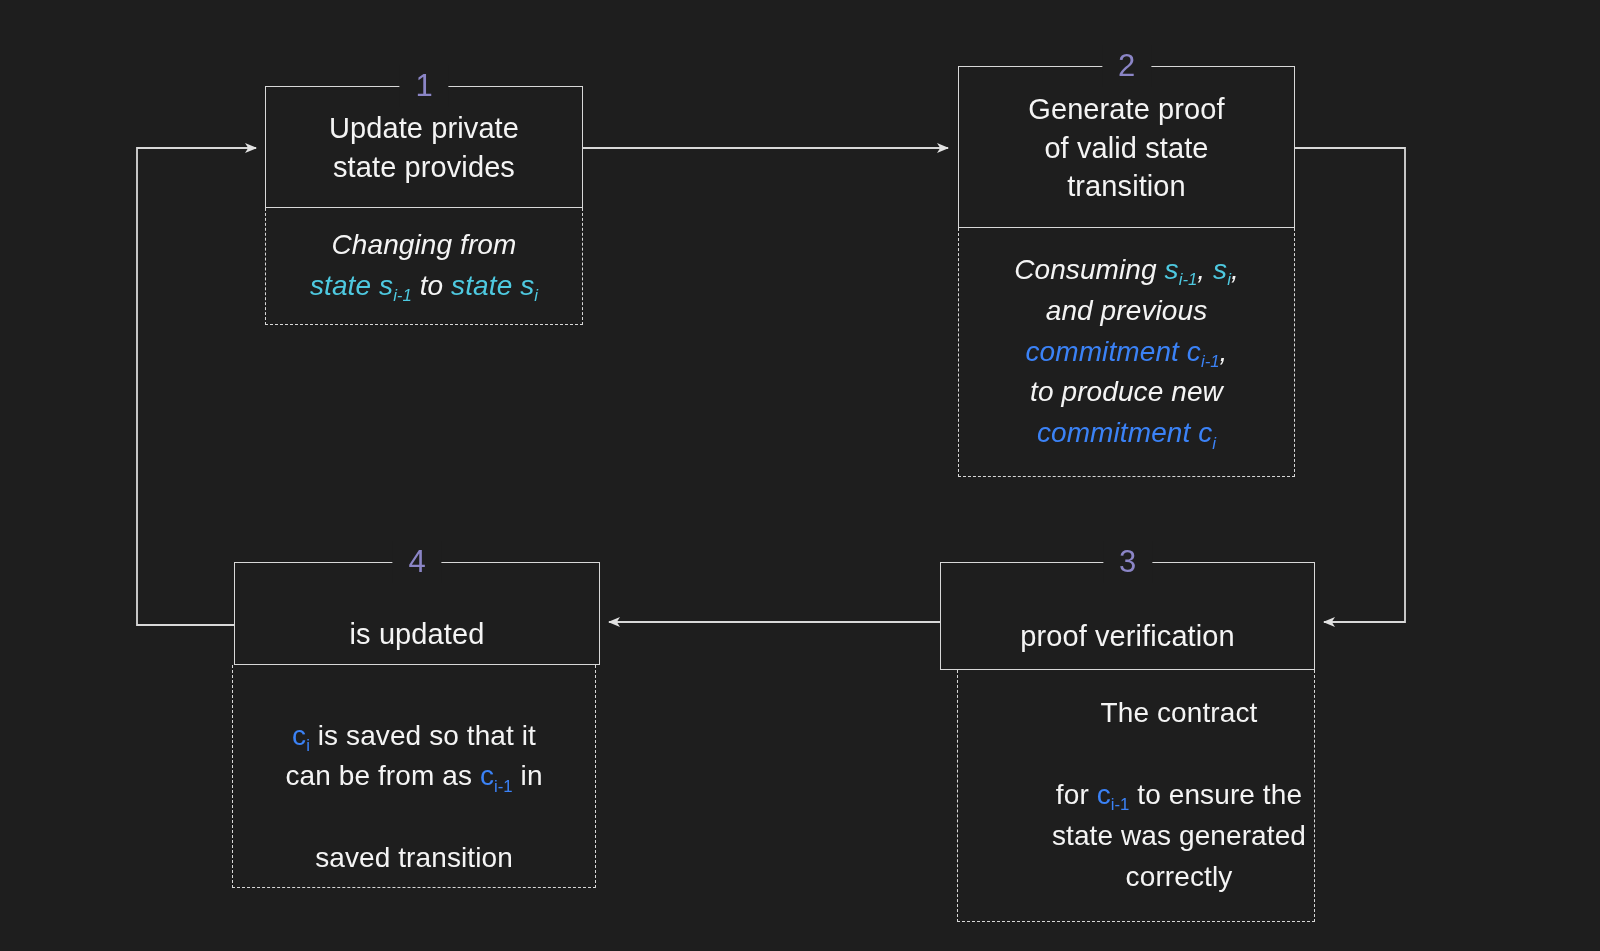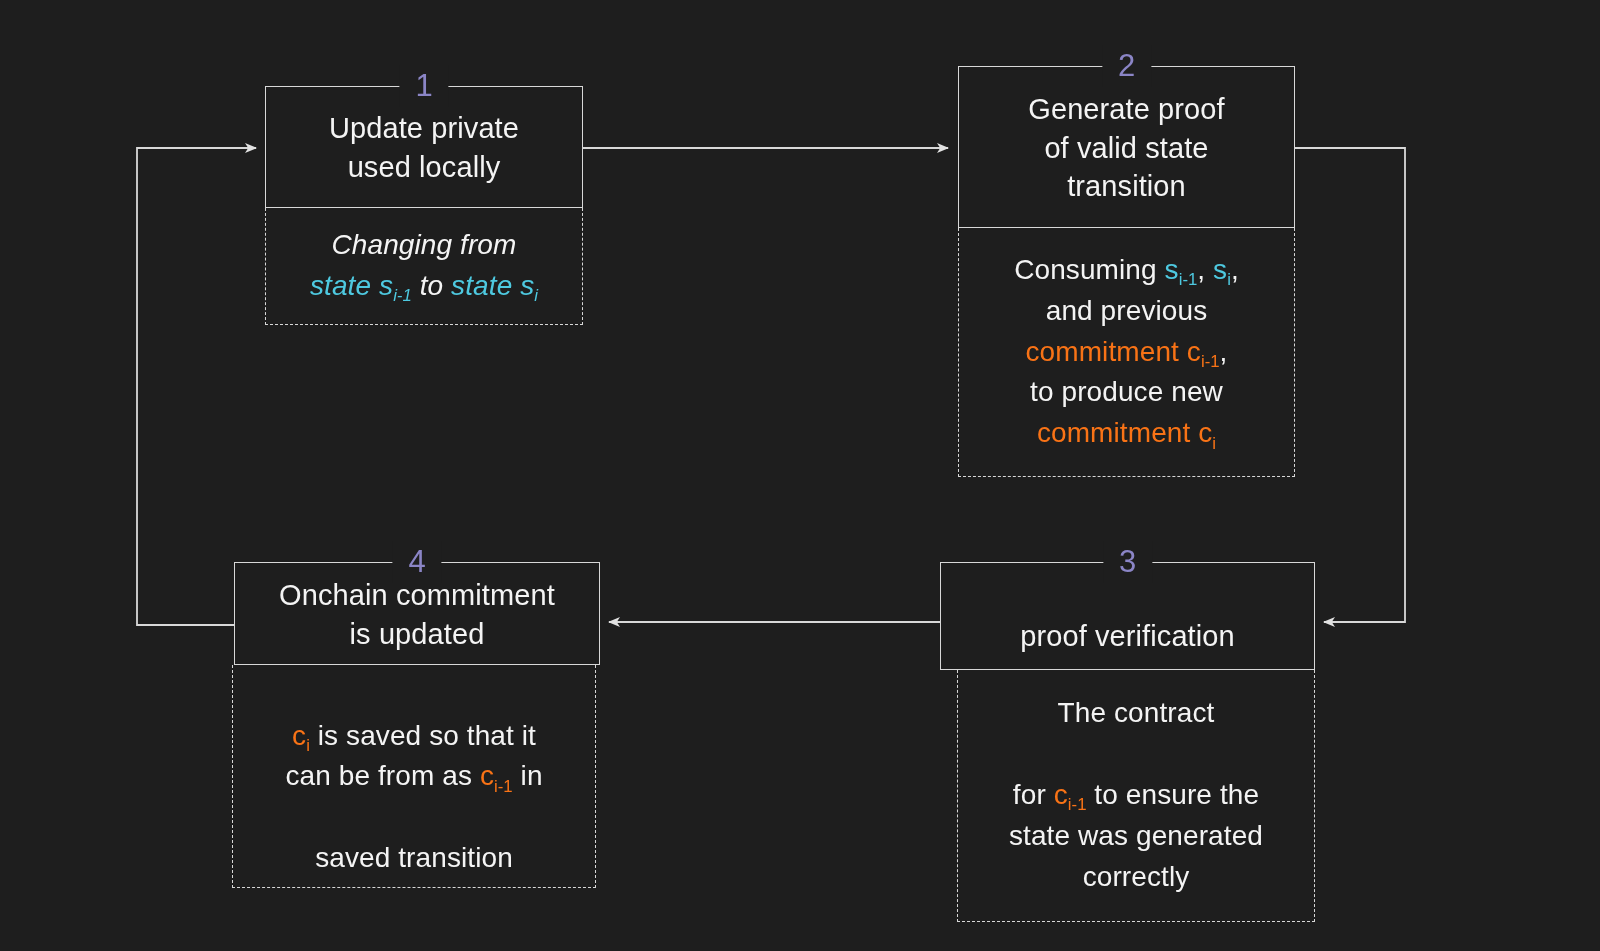--- a/index.html
+++ b/index.html
@@ -81,42 +81,42 @@
   }
   .step-body-text {
     font-size: 28px;
     line-height: 1.46;
     color: #f4f4f4;
     padding: 8px 8px;
     letter-spacing: 0.1px;
   }
 
   .tok-state { color: #4ec9e0; }
-  .tok-commit { color: #f97316; }
+  .tok-commit { color: #3b82f6; }
 
   sub {
     font-size: 0.6em;
     vertical-align: baseline;
     position: relative;
     bottom: -0.38em;
     letter-spacing: 0;
   }
 
   
   #step1 { left: 265px; top: 86px; width: 318px; }
   #step1 .step-head { height: 122px; }
   #step1 .step-body { height: 117px; font-style: italic; }
 
   #step2 { left: 958px; top: 66px; width: 337px; }
   #step2 .step-head { height: 162px; }
-  #step2 .step-body { height: 249px; }
+  #step2 .step-body { height: 249px; font-style: italic; }
 
   #step3 { left: 940px; top: 562px; width: 375px; }
   #step3 .step-head { height: 108px; }
-  #step3 .step-body { height: 252px; margin-left: 17px; width: 358px; }
+  #step3 .step-body { height: 252px; margin-left: 17px; width: 358px; justify-content: flex-end; }
 
   #step4 { left: 234px; top: 562px; width: 366px; }
   #step4 .step-head { height: 103px; }
   #step4 .step-body { height: 223px; margin-left: -2px; width: 364px; align-items: flex-end; }
 </style>
 </head>
 <body>
 
 <div id="canvas">
 
@@ -137,21 +137,21 @@
     <path d="M940,622 L609,622" fill="none" stroke="#d8d8d8" stroke-width="1.8" marker-end="url(#arrowL)"></path>
 
     <path d="M234,625 L137,625 L137,148 L256,148" fill="none" stroke="#d8d8d8" stroke-width="1.8" marker-end="url(#arrowR)"></path>
   </svg>
 
   <div class="step" id="step1">
     <div class="step-head">
       <span class="step-number">1</span>
       <div class="step-head-text">
         <span>Update private</span><br>
-        <span>used locally</span>
+        <span>state provides</span>
       </div>
     </div>
     <div class="step-body">
       <div class="step-body-text">
         <span>Changing from</span><br>
         <span class="tok-state"><span>state s</span><sub>i-1</sub></span><span> to </span><span class="tok-state"><span>state s</span><sub>i</sub></span>
       </div>
     </div>
   </div>
 
@@ -191,21 +191,21 @@
         <span>state was generated</span><br>
         <span>correctly</span>
       </div>
     </div>
   </div>
 
   <div class="step" id="step4">
     <div class="step-head">
       <span class="step-number">4</span>
       <div class="step-head-text">
-        <span>Onchain commitment</span><br>
+        <br>
         <span>is updated</span>
       </div>
     </div>
     <div class="step-body">
       <div class="step-body-text">
         <span class="tok-commit"><span>c</span><sub>i</sub></span><span> is saved so that it</span><br>
         <span>can be from as </span><span class="tok-commit"><span>c</span><sub>i-1</sub></span><span> in</span><br>
         <br>
         <span>saved transition</span>
       </div>

